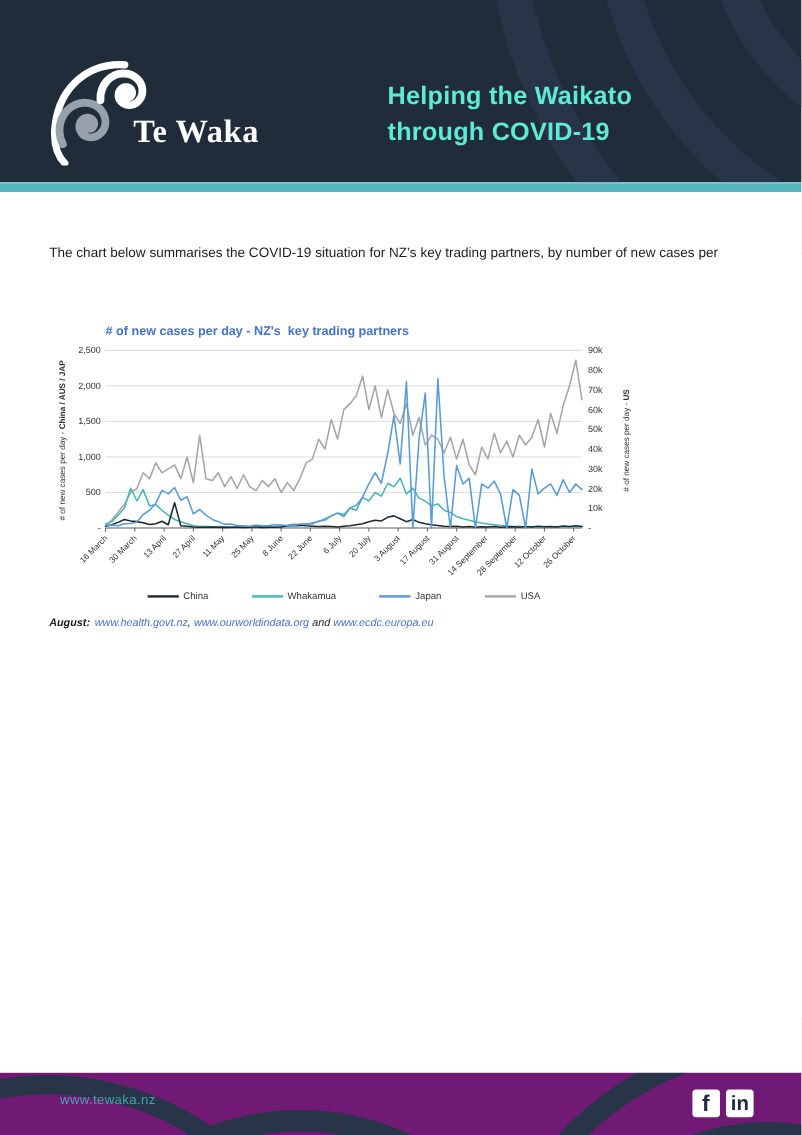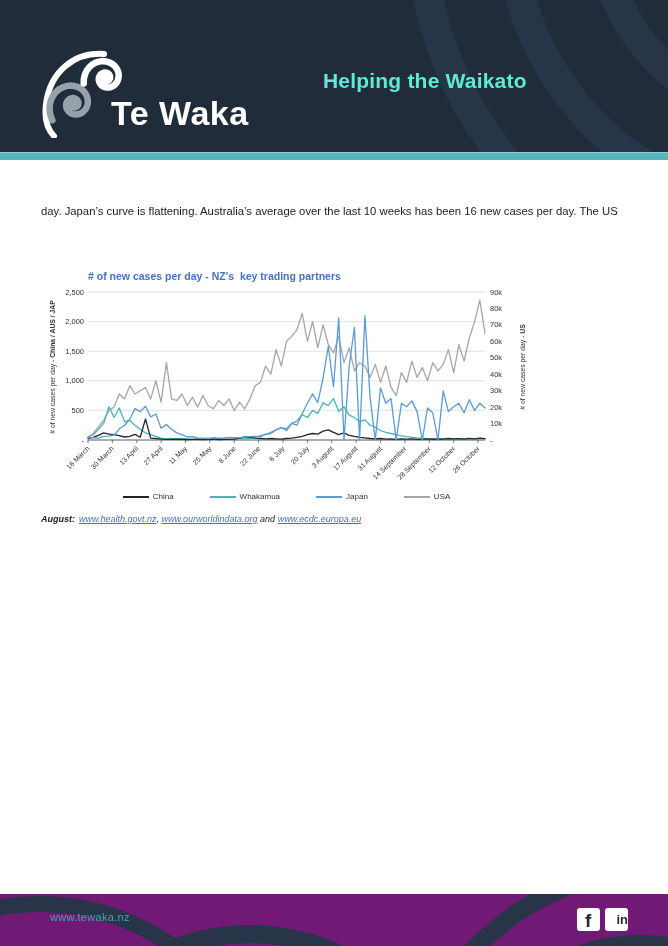--- a/index.html
+++ b/index.html
@@ -5,21 +5,21 @@
   html,body{margin:0;padding:0;background:#e9e9e9;}
   .page{position:relative;width:668px;height:946px;background:#ffffff;margin:0 auto;
         font-family:"Liberation Sans",sans-serif;overflow:hidden;}
 
   
   .header{position:absolute;left:0;top:0;width:668px;height:152px;background:#212c3b;overflow:hidden;}
   .header svg.arcs{position:absolute;left:0;top:0;}
   .teal-bar{position:absolute;left:0;top:152px;width:668px;height:8px;background:#57b6bc;border-top:1px solid #8fcdd2;box-sizing:border-box;}
   .logo{position:absolute;left:36px;top:42px;width:250px;height:96px;}
   .logo svg{position:absolute;left:0;top:0;}
-  .brand-title{position:absolute;left:75px;top:52px;color:#ffffff;font-size:34px;font-weight:bold;letter-spacing:.5px;}
+  .brand-title{position:absolute;left:75px;top:52px;color:#ffffff;font-size:27px;font-weight:bold;letter-spacing:.5px;font-family:Liberation Serif, serif;}
   .brand-subtitle{position:absolute;left:77px;top:62px;color:#ffffff;font-size:14px;letter-spacing:.4px;}
   .headline{position:absolute;left:323px;top:66px;color:#5eead4;font-size:21px;font-weight:bold;line-height:1.45;letter-spacing:.2px;}
 
   
   .intro{position:absolute;left:41px;top:203px;width:600px;color:#1c1c1c;font-size:11.3px;line-height:16.2px;}
 
   
   .figure{position:absolute;left:40px;top:270px;width:520px;height:240px;}
   .chart-title{position:absolute;left:48px;top:0;width:397px;color:#4472c4;
                font-size:10.5px;font-weight:bold;white-space:pre;}
@@ -29,30 +29,30 @@
   .vlabel b{font-weight:bold;}
   .vlabel-left{left:-66px;top:92px;}
   .vlabel-right{left:404px;top:92px;}
   .legend{position:absolute;left:48px;top:222px;width:397px;display:flex;justify-content:center;gap:36px;}
   .legend-item{display:inline-flex;align-items:center;font-size:8px;color:#333;}
   .legend-line{display:inline-block;width:26px;height:0;border-top:2px solid #000;margin-right:4px;}
 
   
   .source{position:absolute;left:41px;top:514px;font-size:9px;font-style:italic;color:#1c1c1c;}
   .source .lbl{font-weight:bold;margin-right:4px;}
-  .source a{color:#4472c4;text-decoration:underline;cursor:pointer;}
+  .source a{color:#4472c4;cursor:pointer;}
 
   
   .footer{position:absolute;left:0;top:894px;width:668px;height:52px;background:#701a75;overflow:hidden;}
   .footer svg.arcs{position:absolute;left:0;top:0;}
   .site-link{position:absolute;left:50px;top:17px;color:#46a4ad;font-size:11px;letter-spacing:.3px;text-decoration:none;cursor:pointer;}
   .social{position:absolute;right:40px;top:14px;display:flex;gap:5px;}
   .social-btn{width:23px;height:23px;background:#ffffff;border-radius:3px;position:relative;overflow:hidden;cursor:pointer;}
   .fb-f{position:absolute;left:8px;top:2px;color:#212c3b;font-size:19px;font-weight:bold;line-height:21px;}
-  .li-in{position:absolute;left:0;top:0;width:23px;height:17px;text-align:right;color:#212c3b;font-size:13px;font-weight:bold;line-height:23px;}
+  .li-in{position:absolute;left:0;top:0;width:23px;height:17px;text-align:center;color:#212c3b;font-size:17px;font-weight:bold;line-height:23px;}
 </style>
 </head>
 <body>
 
 <div class="page">
 
   <div class="header">
     <svg class="arcs" width="668" height="152">
       <circle cx="800" cy="-80" r="200" fill="none" stroke="#283447" stroke-width="30"></circle>
       <circle cx="800" cy="-80" r="290" fill="none" stroke="#283447" stroke-width="30"></circle>
@@ -61,26 +61,27 @@
     <div class="logo">
       <svg width="250" height="96">
         <path id="koru-tail" d="M68 12 C 38 10, 14 30, 10 62 C 8 78, 12 88, 18 94" fill="none" stroke="#ffffff" stroke-width="6" stroke-linecap="round"></path>
         <path id="koru-grey" fill="none" stroke="#97a1ac" stroke-width="6.5" stroke-linecap="round" d="M16.4 78.2L14.4 73.1L13.6 68.0L13.8 63.0L14.9 58.2L16.9 54.0L19.6 50.4L22.8 47.5L26.5 45.4L30.3 44.1L34.2 43.6L37.9 43.9L41.4 44.8L44.5 46.4L47.2 48.5L49.2 51.0L50.7 53.8L51.6 56.7L51.9 59.6L51.6 62.4L50.8 65.0L49.5 67.3L47.8 69.2L45.9 70.7L43.8 71.8L41.6 72.3L39.4 72.5L37.3 72.2L35.4 71.5L33.7 70.5L32.3 69.2L31.3 67.7L30.5 66.1L30.2 64.4L30.1 62.8L30.4 61.2L31.0 59.8L31.8 58.6L32.8 57.6L33.9 56.8L35.1 56.3L36.4 56.1L37.6 56.1L38.8 56.3L39.8 56.8L40.7 57.4L41.4 58.2L42.0 59.1L42.3 60.0L42.5 60.9L42.4 61.9L42.2 62.7L41.8 63.5L41.3 64.2L40.8 64.7L40.1 65.1L39.4 65.3L38.7 65.4L38.0 65.3L37.3 65.1L36.8 64.8L36.3 64.5L35.9 64.0L35.7 63.5L35.5 62.9L35.5 62.4L35.5 61.9L35.7 61.4L35.9 61.0L36.2 60.7L36.6 60.4L37.0 60.2L37.4 60.1"></path>
         <path id="koru-white" fill="none" stroke="#ffffff" stroke-width="6.5" stroke-linecap="round" d="M47.7 41.5L47.8 36.9L48.9 32.6L50.7 28.7L53.1 25.4L56.1 22.7L59.4 20.8L62.9 19.6L66.5 19.1L69.9 19.4L73.1 20.3L76.0 21.7L78.4 23.7L80.3 25.9L81.7 28.5L82.5 31.1L82.7 33.8L82.4 36.4L81.7 38.7L80.5 40.8L79.0 42.6L77.3 44.0L75.3 44.9L73.3 45.5L71.3 45.6L69.4 45.3L67.6 44.7L66.1 43.8L64.8 42.6L63.8 41.2L63.2 39.8L62.8 38.2L62.8 36.7L63.0 35.3L63.6 34.0L64.3 32.9L65.2 32.0L66.2 31.3L67.4 30.8L68.5 30.6L69.6 30.6L70.7 30.8L71.7 31.2L72.5 31.8L73.2 32.5L73.6 33.3L74.0 34.2L74.1 35.0L74.1 35.9L73.9 36.7L73.5 37.4L73.1 38.0L72.5 38.5L71.9 38.8L71.3 39.0L70.6 39.1L70.0 39.0L69.4 38.9L68.9 38.6L68.4 38.2L68.1 37.8L67.9 37.4L67.7 36.9L67.7 36.4L67.7 35.9L67.9 35.5L68.1 35.1L68.4 34.8L68.7 34.5L69.0 34.4L69.4 34.3L69.8 34.2L70.1 34.3"></path>
       </svg>
       <div class="brand-title">Te Waka</div>
     </div>
     <div class="headline">
       <div>Helping the Waikato</div>
+      <div>through COVID-19</div>
     </div>
   </div>
   <div class="teal-bar"></div>
 
   <div class="intro">
-    <div>day. Japan’s curve is flattening. Australia’s average over the last 10 weeks has been 16 new cases per day. The US</div>
+    <div>The chart below summarises the COVID-19 situation for NZ’s key trading partners, by number of new cases per</div>
   </div>
 
   <div class="figure">
     <div class="chart-title"># of new cases per day - NZ's  key trading partners</div>
     <div class="vlabel vlabel-left"><span># of new cases per day - </span><b>China / AUS / JAP</b></div>
     <div class="vlabel vlabel-right"><span># of new cases per day - </span><b>US</b></div>
     <svg id="chart-svg" class="chart-svg" width="500" height="208" viewBox="0 0 500 208">
         <line x1="48" x2="445" y1="124.4" y2="124.4" stroke="#d9d9d9" stroke-width="0.8"></line>
         <line x1="48" x2="445" y1="94.8" y2="94.8" stroke="#d9d9d9" stroke-width="0.8"></line>
         <line x1="48" x2="445" y1="65.2" y2="65.2" stroke="#d9d9d9" stroke-width="0.8"></line>

